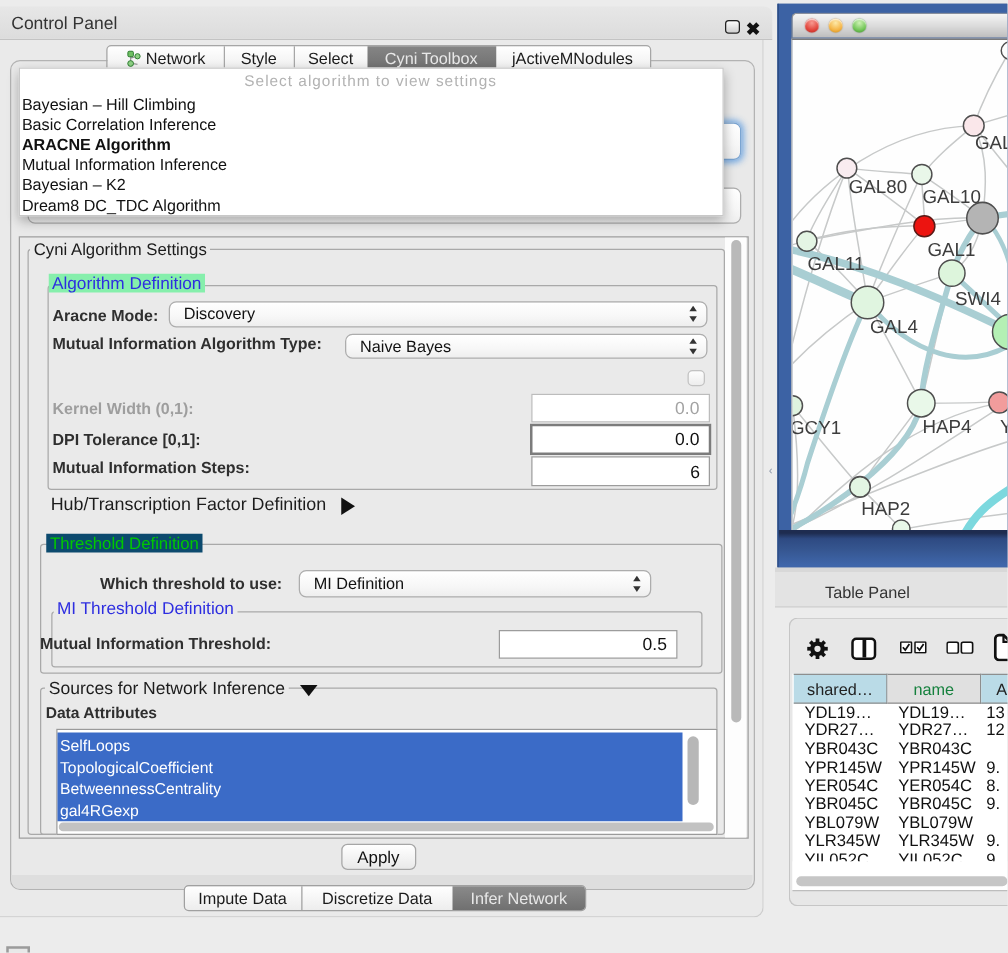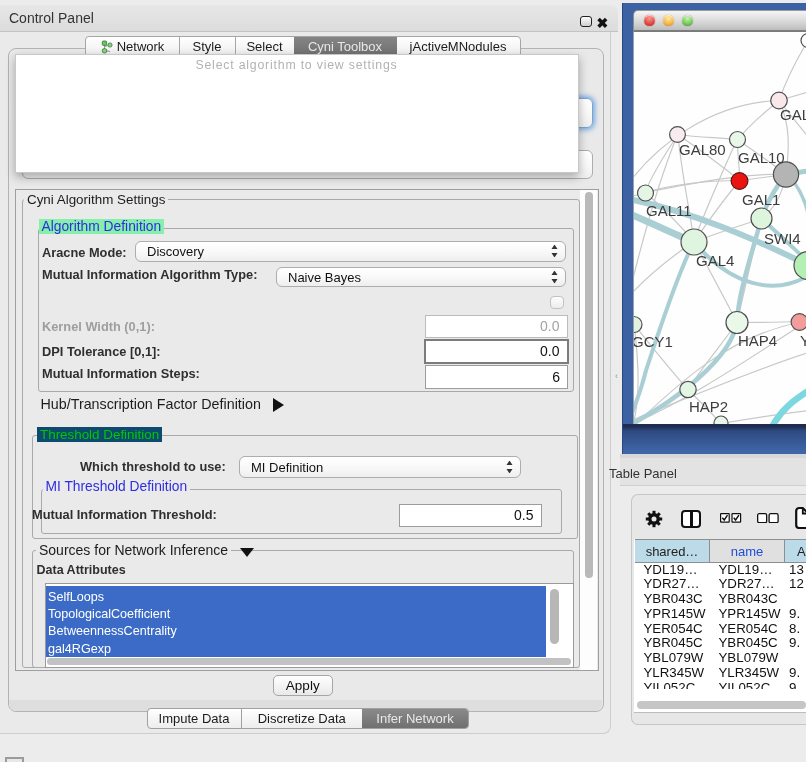--- a/index.html
+++ b/index.html
@@ -138,20 +138,26 @@
           <circle cx="4.5" cy="10.8" r="2.3" fill="#8ed084" stroke="#2e7d32" stroke-width="0.8"></circle>
         </svg>Network</div>
 <div style="width:55px;display:flex;align-items:center;justify-content:center;border-right:1px solid #a6a6a6;">Style</div>
 <div style="width:58px;display:flex;align-items:center;justify-content:center;">Select</div>
 <div style="width:103px;display:flex;align-items:center;justify-content:center;background:linear-gradient(#858585,#6e6e6e);color:#e8e8e8;">Cyni Toolbox</div>
 <div style="flex:1;display:flex;align-items:center;justify-content:center;">jActiveMNodules</div>
 </div>
 
 <div class="abs" style="left:15px;top:54px;width:563.5px;height:118.5px;background:#fff;border:1px solid #c8c8c8;box-shadow:0 4px 9px rgba(0,0,0,0.3);"></div>
 <div class="abs" style="left:15px;top:58px;width:563px;text-align:center;font-size:12.3px;letter-spacing:0.8px;color:#b2b2b2;">Select algorithm to view settings</div>
+<div class="abs" style="left:17.5px;top:75.5px;font-size:12.9px;color:#111;line-height:16.2px;white-space:pre;">Bayesian – Hill Climbing
+Basic Correlation Inference
+<b>ARACNE Algorithm</b>
+Mutual Information Inference
+Bayesian – K2
+Dream8 DC_TDC Algorithm</div>
 
 <div class="abs" style="left:5px;top:757px;width:19px;height:10px;border:2px solid #9b9b9b;background:#e8e8e8;"></div>
 
 <div class="abs" style="left:615px;top:371px;font-size:9px;color:#8b96a8;">‹</div>
 
 <div class="abs" style="left:622px;top:3px;width:184px;height:451px;background:linear-gradient(90deg,#48699c,#3c62a4 30%,#2d4a7d 98%);"></div>
 <div class="abs" style="left:622px;top:3px;width:184px;height:451px;background:#3c62a4;border-left:1px solid #27477e;"></div>
 <div class="abs" style="left:623px;top:424px;width:183px;height:30px;background:linear-gradient(#1e2c50 0px,#1e2c50 2.5px,#2e4a82 7px,#35558f 15px,#3f66aa 28px);"></div>
 
 <div class="abs" style="left:633px;top:9.5px;width:173px;height:21.5px;background:linear-gradient(#f5f5f5,#d9d9d9 55%,#bdbdbd);border-top-left-radius:5px;border-top:1px solid #999;border-left:1px solid #8f8f8f;border-bottom:1px solid #7d7d7d;"></div>
@@ -238,21 +244,21 @@
 <text x="631" y="346.5">GCY1</text>
 <text x="737" y="345.5">HAP4</text>
 <text x="799" y="345.5">YDR</text>
 <text x="688" y="411.5">HAP2</text>
 </g>
 </svg>
 </div>
 
 <div class="abs" style="left:620px;top:454px;width:186px;height:3.5px;background:#d8d8d8;"></div>
 <div class="abs" style="left:620px;top:457.5px;width:186px;height:28.5px;background:#e3e3e3;border-bottom:1px solid #cfcfcf;"></div>
-<div class="abs" style="left:609px;top:466.2px;font-size:13px;color:#333;">Table Panel</div>
+<div class="abs" style="left:660px;top:466.2px;font-size:13px;color:#333;">Table Panel</div>
 
 <div class="abs" style="left:630.5px;top:494px;width:180px;height:231px;border:1px solid #c6c6c6;border-radius:7px 0 0 7px;background:#e7e7e7;border-right:none;"></div>
 
 <svg class="abs" style="left:645px;top:510px;" width="18" height="18" viewBox="0 0 18 18">
       <g fill="#111">
         <circle cx="9" cy="9" r="5.9"></circle>
         <g>
           <rect x="7.5" y="0.8" width="3" height="3.2"></rect>
           <rect x="7.5" y="14" width="3" height="3.2"></rect>
           <rect x="0.8" y="7.5" width="3.2" height="3"></rect>
@@ -286,21 +292,21 @@
 <svg class="abs" style="left:795px;top:505.5px;" width="12" height="23" viewBox="0 0 12 23">
       <path d="M1.2 5 a3 3 0 0 1 3 -3 h3.6 l7 7 v10 a3 3 0 0 1 -3 3 h-7.6 a3 3 0 0 1 -3 -3 z" fill="#fff" stroke="#111" stroke-width="2.2"></path>
       <path d="M7.8 2 v5.5 h7" fill="none" stroke="#111" stroke-width="1.8"></path>
     </svg>
 
 <div class="abs" style="left:633.5px;top:538.5px;width:172.5px;height:173px;background:#fff;"></div>
 <div class="abs" style="left:634.5px;top:539px;width:75px;height:24px;background:#badbe7;border:1px solid #8e8e8e;border-left:none;box-sizing:border-box;"></div>
 <div class="abs" style="left:709.5px;top:539px;width:75px;height:24px;background:#e0e0e0;border:1px solid #8e8e8e;border-left:none;box-sizing:border-box;"></div>
 <div class="abs" style="left:784.5px;top:539px;width:22px;height:24px;background:#badbe7;border-top:1px solid #8e8e8e;border-bottom:1px solid #8e8e8e;box-sizing:border-box;"></div>
 <div class="abs" style="left:634.5px;top:544.2px;width:75px;text-align:center;font-size:13px;color:#222;">shared…</div>
-<div class="abs" style="left:709.5px;top:544.2px;width:75px;text-align:center;font-size:13px;color:#1d4ed8;">name</div>
+<div class="abs" style="left:709.5px;top:544.2px;width:75px;text-align:center;font-size:13px;color:#15803d;">name</div>
 <div class="abs" style="left:797px;top:544.2px;font-size:13px;color:#222;">A</div>
 
 <div class="abs" style="left:643.5px;top:562.55px;font-size:13.3px;color:#111;line-height:14.76px;white-space:pre;">YDL19…
 YDR27…
 YBR043C
 YPR145W
 YER054C
 YBR045C
 YBL079W
 YLR345W

